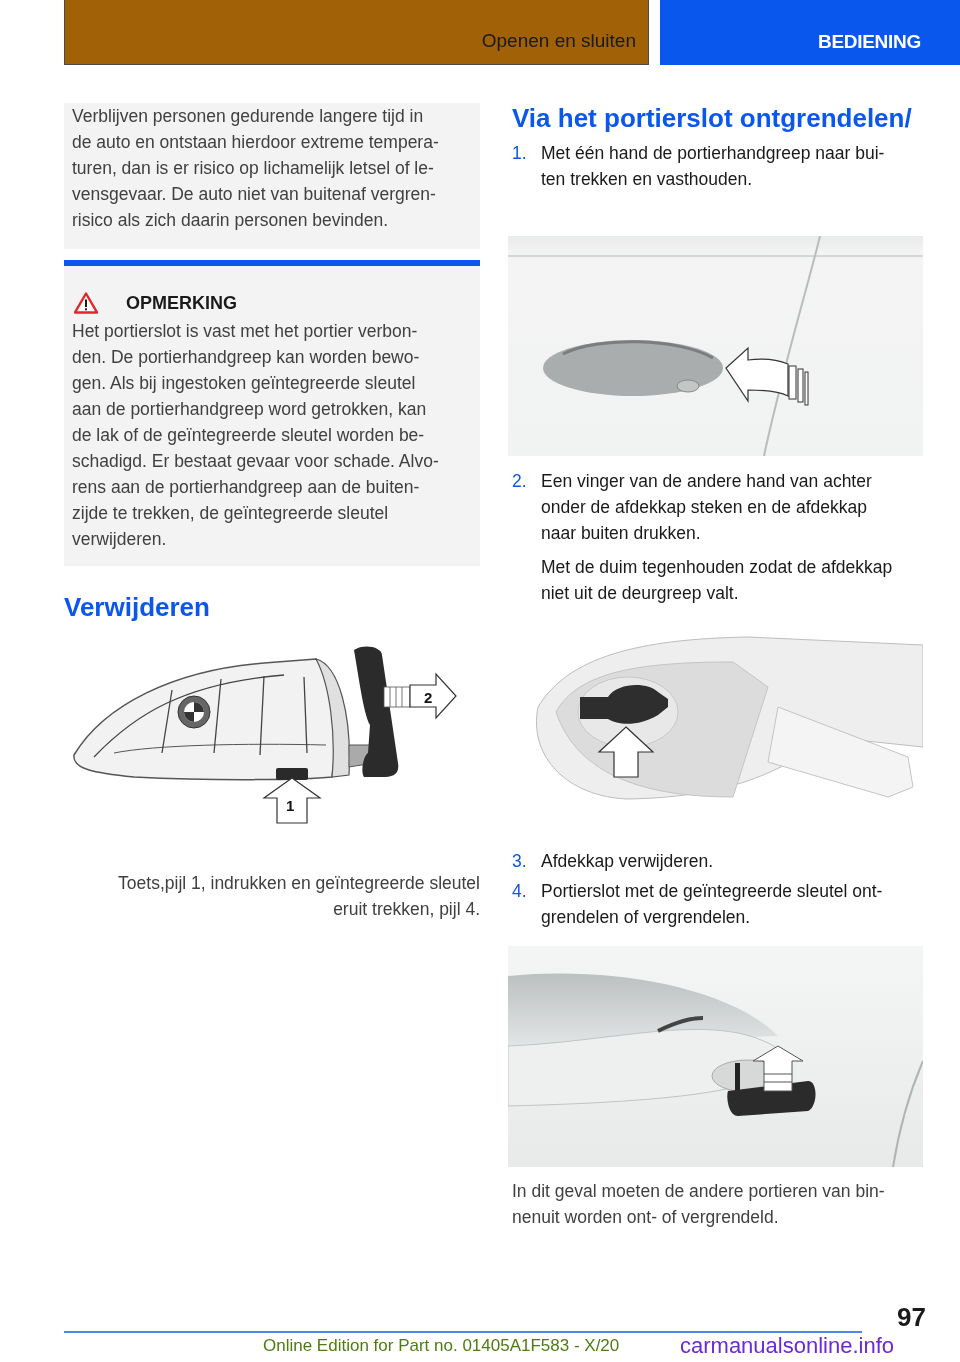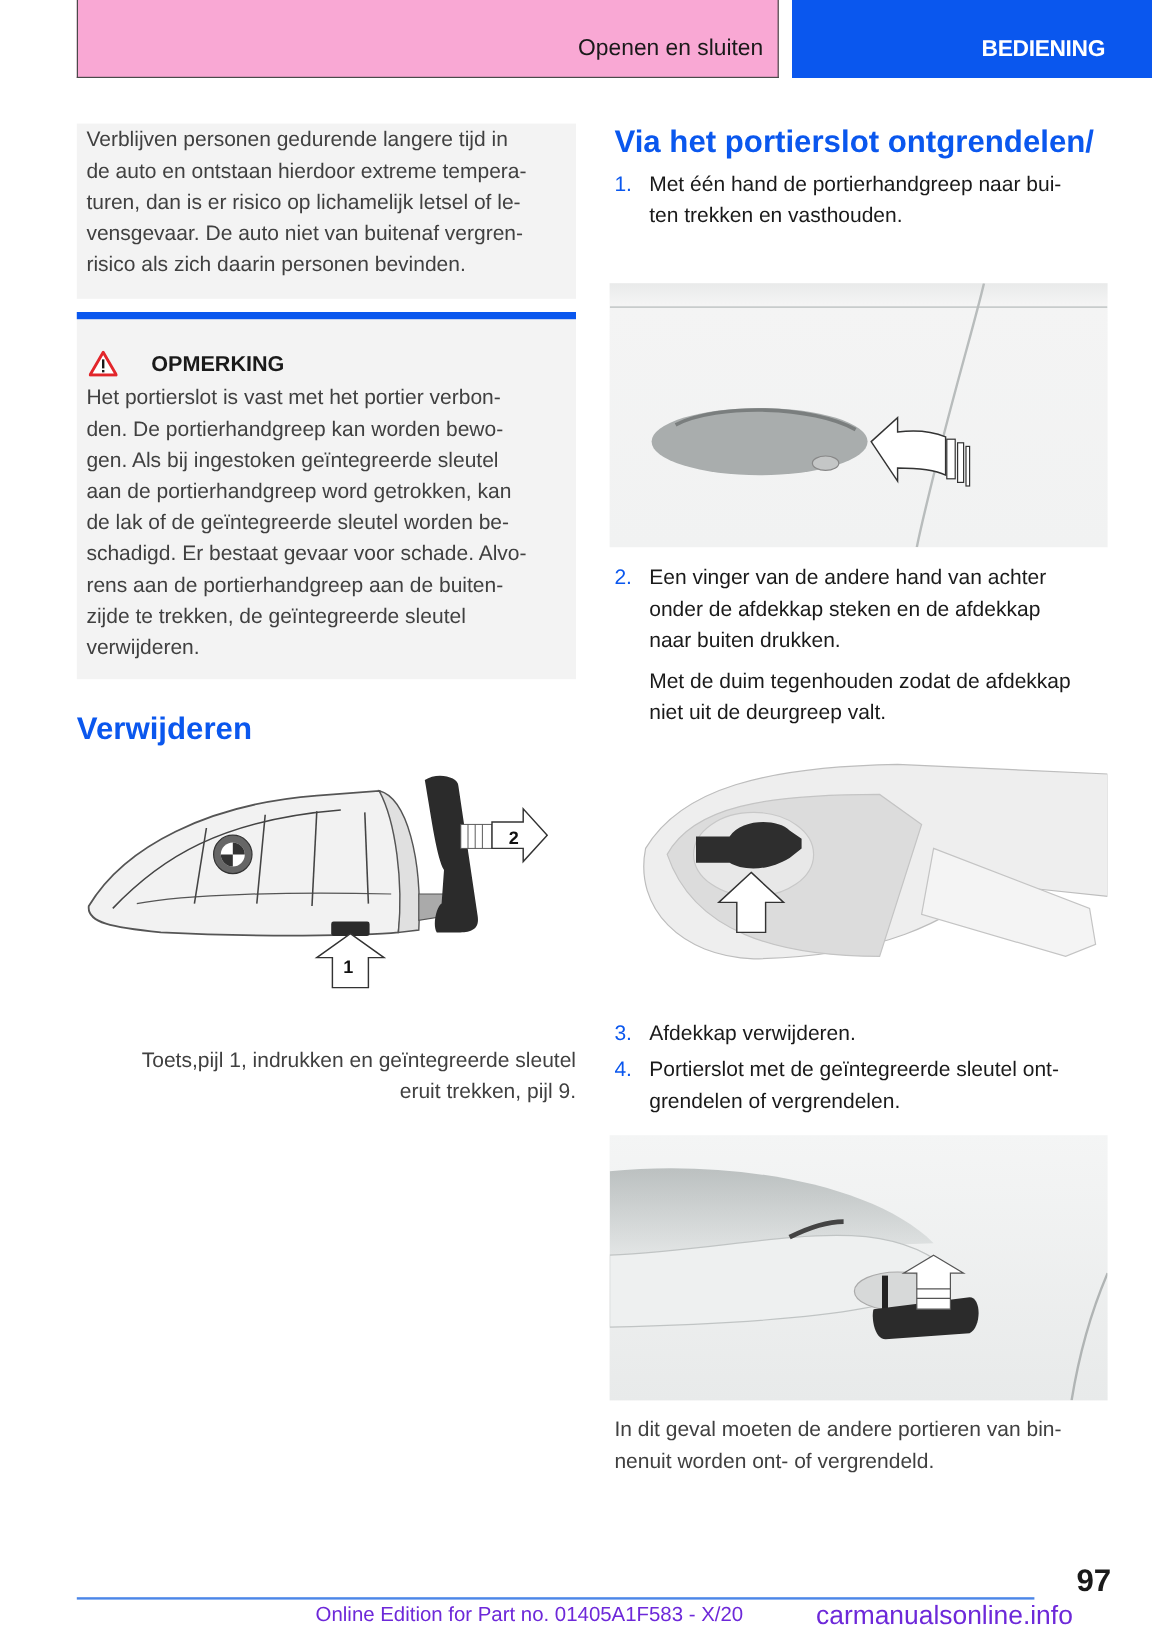--- a/index.html
+++ b/index.html
@@ -1,20 +1,20 @@
 <!DOCTYPE html>
 <html><head>
 <meta charset="utf-8">
 <style>
   * { box-sizing: border-box; margin: 0; padding: 0; }
   html, body { width: 960px; height: 1362px; background: #ffffff; overflow: hidden; }
   body { position: relative; font-family: "Liberation Sans", sans-serif; color: #1a1a1a; }
 
   
-  .hdr-left { position: absolute; left: 64px; top: 0; width: 585px; height: 65px; border: 1.5px solid #4a4a4a; border-top: none; background: #f9a8d4; }
+  .hdr-left { position: absolute; left: 64px; top: 0; width: 585px; height: 65px; border: 1.5px solid #4a4a4a; border-top: none; background: #a16207; }
   .hdr-section { position: absolute; right: 12px; bottom: 12px; font-size: 19px; color: #1a1a1a; }
   .hdr-right { position: absolute; left: 660px; top: 0; width: 300px; height: 65px; background: #0a57ee; }
   .hdr-chapter { position: absolute; left: 158px; bottom: 12px; font-size: 19px; font-weight: bold; color: #fff; letter-spacing: -0.3px; }
 
   
   .col-left { position: absolute; left: 64px; top: 103px; width: 416px; }
   .warn-box { background: #f3f3f3; padding: 0 8px 0 8px; height: 146px; }
   .body-text { font-size: 17.5px; line-height: 26px; color: #404040; }
   .warn-box .body-text { padding-top: 0; }
   .note-box { position: absolute; left: 64px; top: 260px; width: 416px; height: 306px; background: #f3f3f3; border-top: 6px solid #0a57ee; padding: 22px 8px 0 8px; }
@@ -32,21 +32,21 @@
   .step .num { width: 29px; color: #0a57ee; flex: none; }
   .step .txt { flex: 1; }
   .img-box { position: absolute; background: #f0f0f0; overflow: hidden; }
   .img1 { left: 508px; top: 236px; width: 415px; height: 220px; background: linear-gradient(180deg,#e9eaea 0,#f4f4f4 8%,#f1f2f2 100%); }
   .img2 { left: 508px; top: 627px; width: 415px; height: 195px; background: #fff; }
   .img3 { left: 508px; top: 946px; width: 415px; height: 221px; background: linear-gradient(180deg,#f4f5f5,#e8eaea); }
 
   
   .foot-line { position: absolute; left: 64px; top: 1331px; width: 798px; height: 2px; background: #4b86e8; }
   .page-num { position: absolute; right: 34px; top: 1302px; font-size: 26px; font-weight: bold; color: #1a1a1a; }
-  .foot-edition { position: absolute; left: 263px; top: 1336px; font-size: 17px; color: #6d28d9; white-space: nowrap; }
+  .foot-edition { position: absolute; left: 263px; top: 1336px; font-size: 17px; color: #4d7c0f; white-space: nowrap; }
   .foot-wm { position: absolute; left: 680px; top: 1333px; font-size: 22px; color: #6d28d9; white-space: nowrap; }
 </style>
 </head>
 <body>
 
 <div class="hdr-left">
   <span class="hdr-section">Openen en sluiten</span>
 </div>
 <div class="hdr-right">
   <span class="hdr-chapter">BEDIENING</span>
@@ -123,21 +123,21 @@
   </g>
 
   <g>
     <path d="M228 133 L 256 153 L 243 153 L 243 178 L 213 178 L 213 153 L 200 153 Z" fill="#fff" stroke="#333" stroke-width="1.2"></path>
     <text x="222" y="166" font-family="Liberation Sans, sans-serif" font-weight="bold" font-size="15" fill="#111">1</text>
   </g>
 </svg>
 
 <div class="caption-key body-text">
   <div>Toets,pijl 1, indrukken en geïntegreerde sleutel</div>
-  <div>eruit trekken, pijl 9.</div>
+  <div>eruit trekken, pijl 4.</div>
 </div>
 
 <div class="col-right">
   <div class="h-blue sec-via">
     <div>Via het portierslot ontgrendelen/</div>
   </div>
   <div class="step" style="margin-top:6px">
     <span class="num">1.</span>
     <div class="txt">
       <div>Met één hand de portierhandgreep naar bui-</div>

